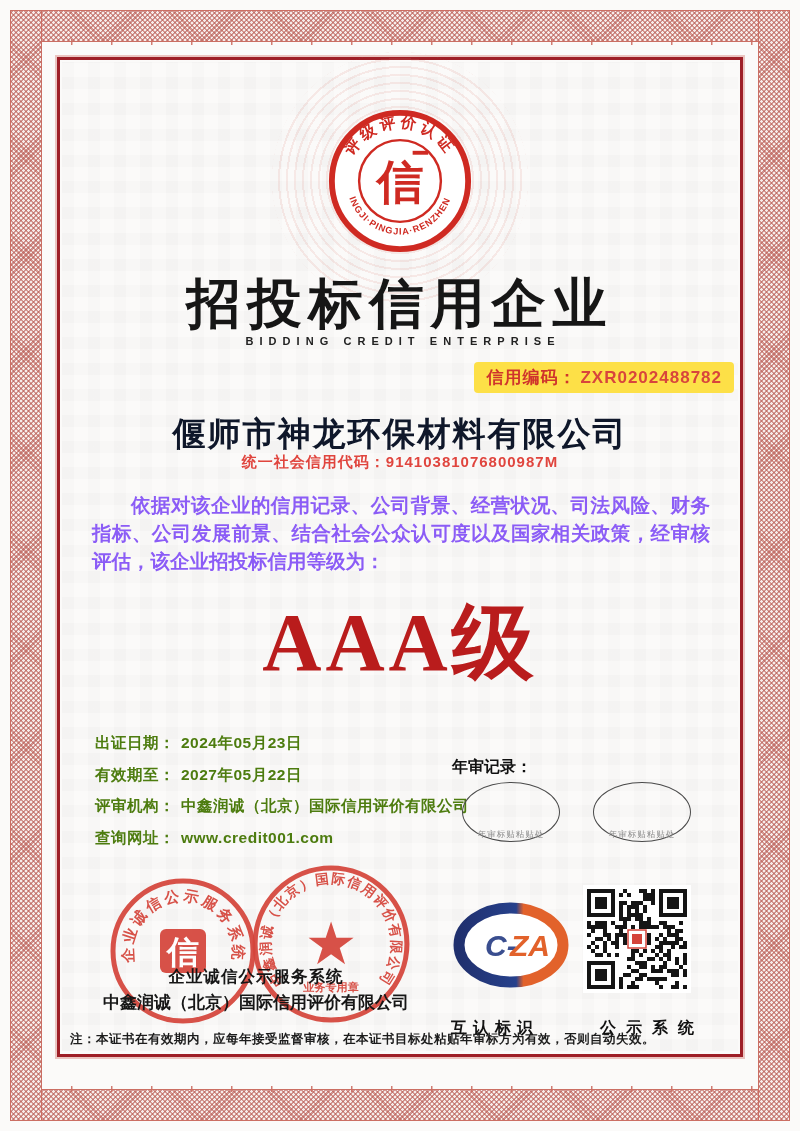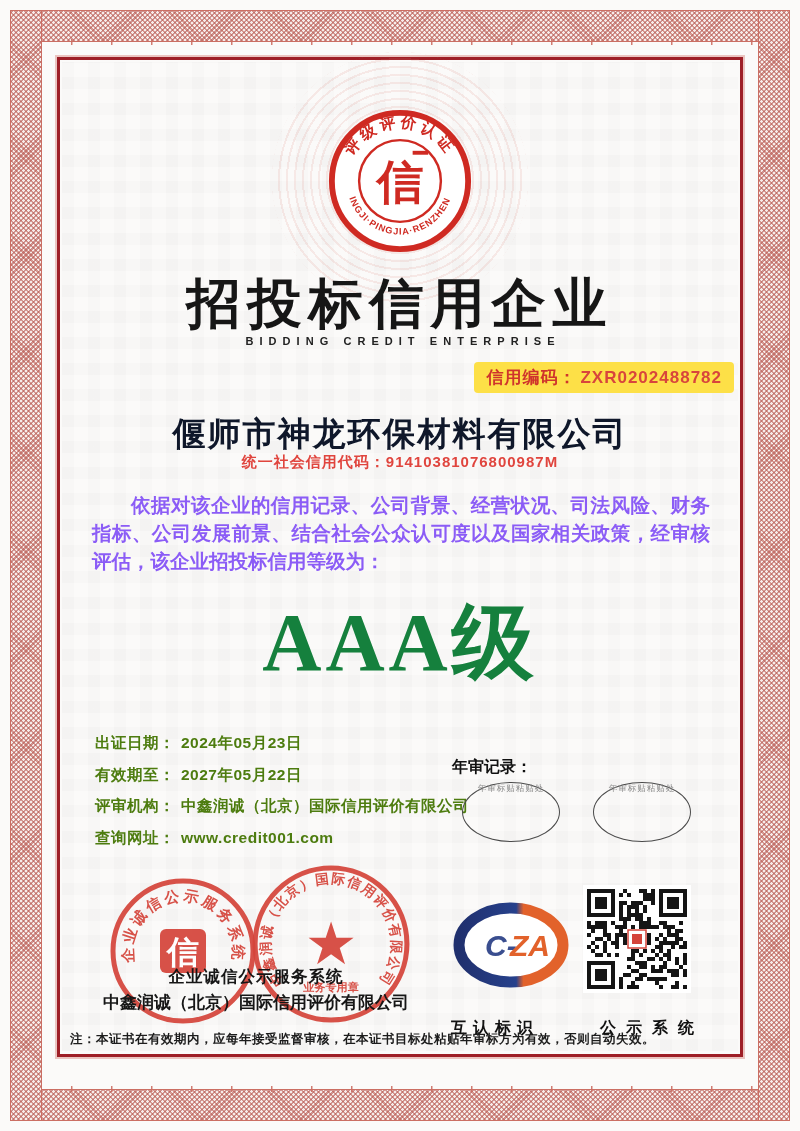--- a/index.html
+++ b/index.html
@@ -52,31 +52,31 @@
       font-size:15px;font-weight:700;color:#e0453e;letter-spacing:1px;}
 
   
   .statement{position:absolute;left:92px;width:618px;top:492px;
       font-family:"Liberation Serif",serif;font-size:19.5px;line-height:28px;font-weight:700;
       text-align:justify;text-indent:2em;color:#8b5cf6;}
 
   
   .grade{position:absolute;left:0;right:0;top:588px;text-align:center;
       font-family:"Liberation Serif",serif;font-size:82px;font-weight:700;
-      color:#15803d;letter-spacing:4px;}
+      color:#b91c1c;letter-spacing:4px;}
 
   
   .details{position:absolute;left:95px;top:733px;font-size:15.5px;font-weight:700;color:#4d7c0f;}
   .detail-row{margin-bottom:10.5px;letter-spacing:.5px;}
   .detail-row .lbl{margin-right:6px;}
 
   
   .annual-label{position:absolute;left:452px;top:757px;font-size:16px;font-weight:700;color:#111;}
   .oval{position:absolute;width:96px;height:58px;border:1.6px solid #4a4a4a;border-radius:50%;
-      display:flex;align-items:flex-start;justify-content:center;background:transparent;font-family:Liberation Mono, monospace;}
+      display:flex;align-items:flex-end;justify-content:center;background:transparent;font-family:Liberation Mono, monospace;}
   .oval span{font-size:8.5px;color:#8a8a8a;letter-spacing:1px;}
   .oval-1{left:462px;top:782px;} .oval-2{left:593px;top:782px;}
 
   
   .seal-service{position:absolute;left:108px;top:876px;width:150px;height:150px;opacity:.92;}
   .seal-agency{position:absolute;left:250px;top:863px;width:162px;height:162px;opacity:.92;}
   .stamp-line1{position:absolute;left:106px;width:300px;top:966px;text-align:center;
       font-size:16.5px;font-weight:900;color:#161616;letter-spacing:1px;}
   .stamp-line2{position:absolute;left:60px;width:392px;top:991px;text-align:center;
       font-size:17px;font-weight:900;color:#161616;}

